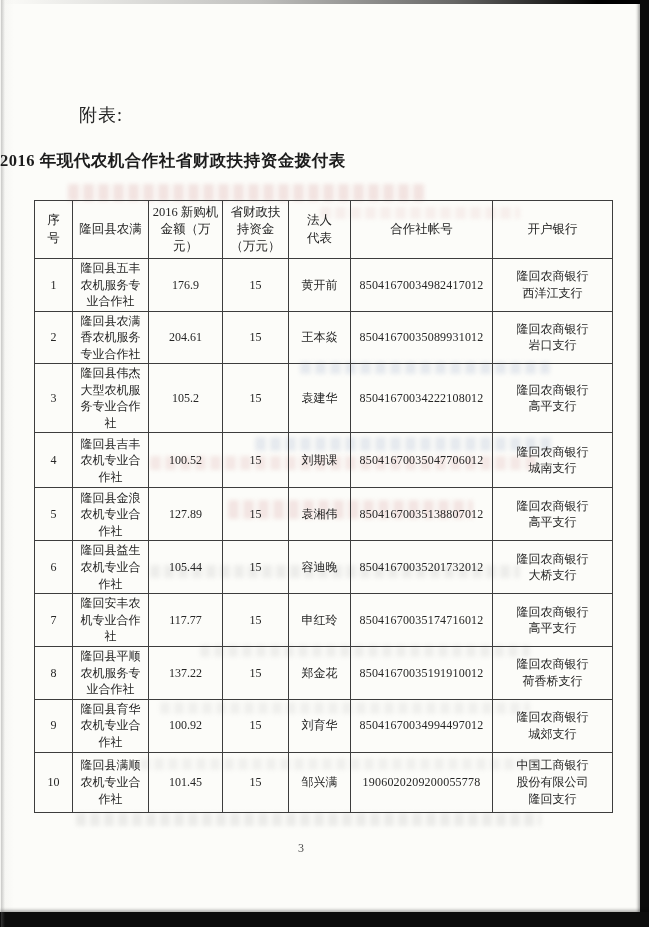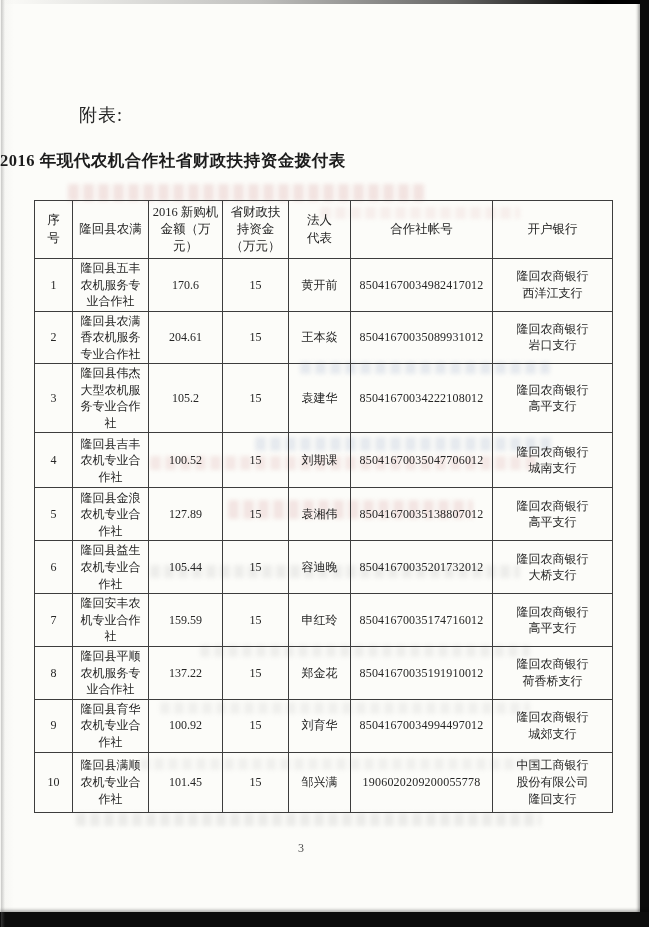--- a/index.html
+++ b/index.html
@@ -95,21 +95,21 @@
       <th>法人
 代表</th>
       <th>合作社帐号</th>
       <th>开户银行</th>
     </tr>
     <tr class="r0">
       <td>1</td>
       <td>隆回县五丰
 农机服务专
 业合作社</td>
-      <td>170.6</td>
+      <td>176.9</td>
       <td>15</td>
       <td>黄开前</td>
       <td class="acct">85041670034982417012</td>
       <td>隆回农商银行
 西洋江支行</td>
     </tr>
     <tr class="r1">
       <td>2</td>
       <td>隆回县农满
 香农机服务
@@ -168,21 +168,21 @@
       <td>容迪晚</td>
       <td class="acct">85041670035201732012</td>
       <td>隆回农商银行
 大桥支行</td>
     </tr>
     <tr class="r6">
       <td>7</td>
       <td>隆回安丰农
 机专业合作
 社</td>
-      <td>159.59</td>
+      <td>117.77</td>
       <td>15</td>
       <td>申红玲</td>
       <td class="acct">85041670035174716012</td>
       <td>隆回农商银行
 高平支行</td>
     </tr>
     <tr class="r7">
       <td>8</td>
       <td>隆回县平顺
 农机服务专

